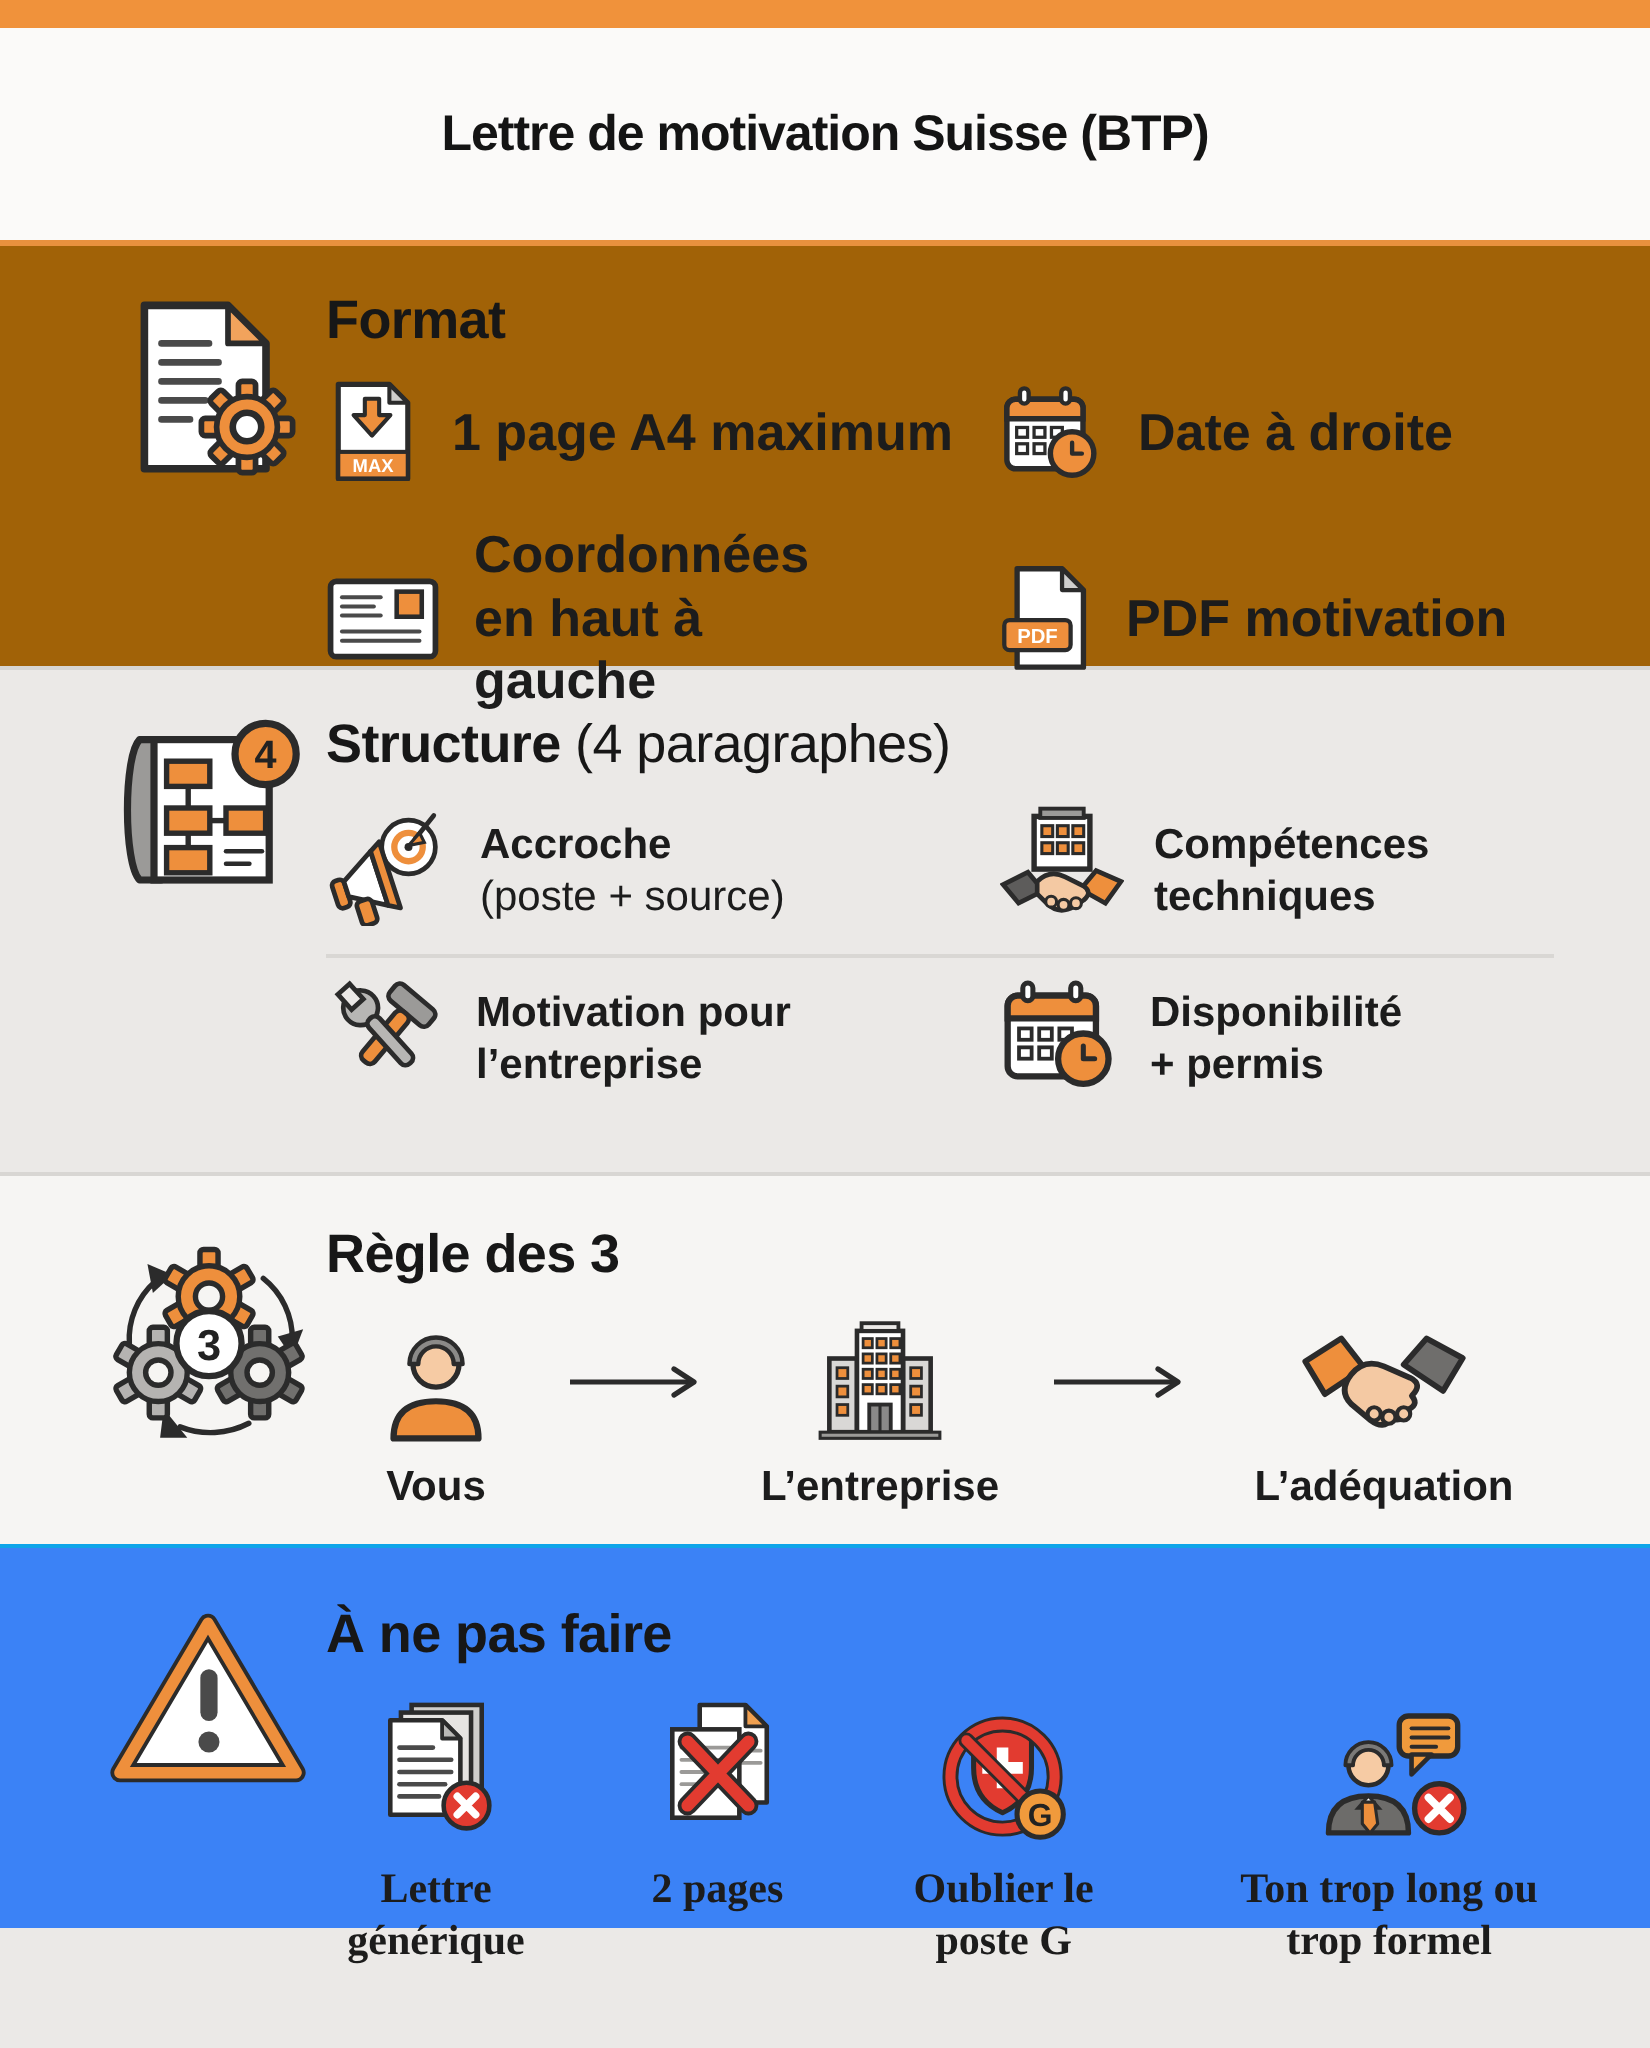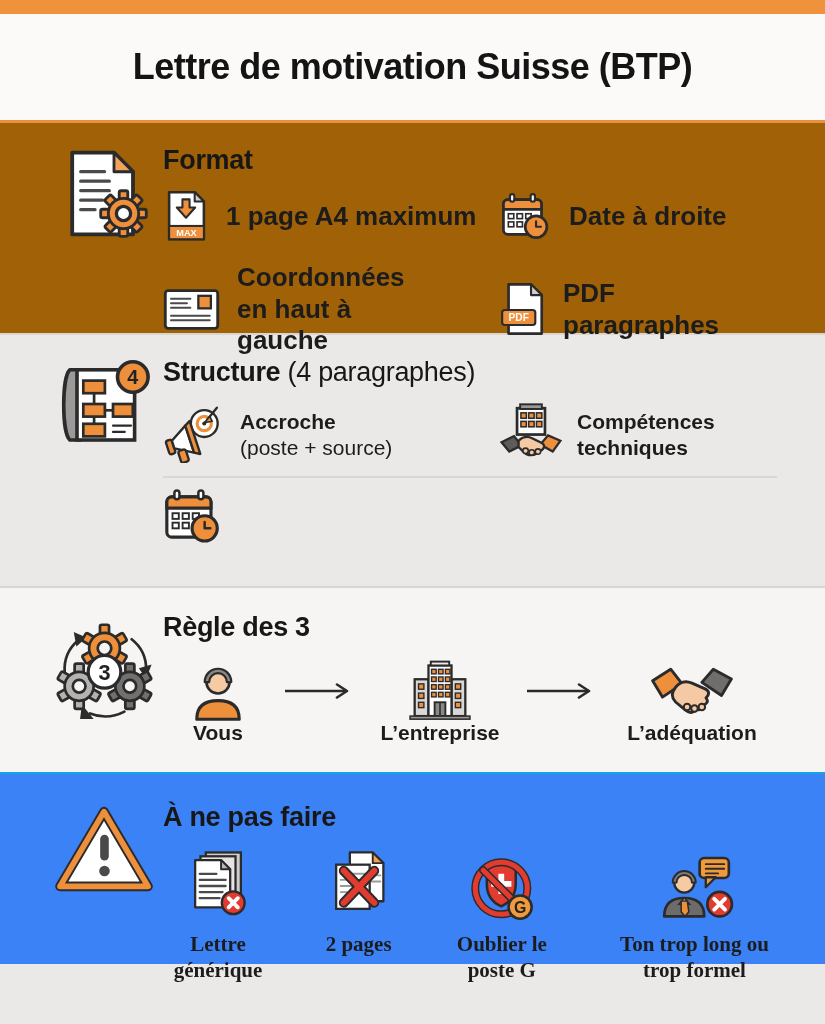--- a/index.html
+++ b/index.html
@@ -1,20 +1,20 @@
 <!DOCTYPE html>
 <html><head>
 <meta charset="utf-8">
 <style>
   html,body{margin:0;padding:0;width:825px;height:1024px;overflow:hidden;
     font-family:"Liberation Sans","DejaVu Sans",sans-serif;color:#1c1c1c;background:#EBE9E7;}
   .topbar{height:14px;background:#F0923B;}
   .header{height:106px;background:#FBFAF9;display:flex;align-items:center;justify-content:center;
     border-bottom:3px solid #E8913E;}
-  .header h1{margin:0;font-size:36px;font-weight:800;letter-spacing:-0.5px;color:#141414;}
+  .header h1{margin:0;font-size:25px;font-weight:800;letter-spacing:-0.5px;color:#141414;}
   .section{display:flex;box-sizing:border-box;padding:22px 48px 0 45px;}
   .sec-format{height:210px;background:#a16207;}
   .sec-structure{height:253px;background:#EBE9E7;border-top:2px solid #D8D6D3;}
   .sec-rule3{height:186px;background:#F6F5F3;border-top:2px solid #D8D6D3;padding-top:24px;}
   .sec-donts{height:192px;background:#3b82f6;border-top:2px solid #0ea5e9;padding-top:28px;}
   .bigicon{width:118px;flex:0 0 118px;display:flex;justify-content:center;align-items:flex-start;padding-top:2px;}
   .content{flex:1;min-width:0;}
   h2{margin:0 0 14px 0;font-size:27px;font-weight:800;letter-spacing:-0.3px;color:#171717;}
   h2 .hr{font-weight:400;}
   .grid2{display:grid;grid-template-columns:337px 1fr;row-gap:18px;}
@@ -23,21 +23,21 @@
   .ilabel{font-size:26px;font-weight:600;line-height:1.22;}
   .ilabel.wrap{max-width:185px;}
   .l1,.l2{font-size:21px;font-weight:600;line-height:1.22;display:block;}
   .srow{display:grid;grid-template-columns:337px 1fr;row-gap:0;}
   .srow .sitem{display:flex;align-items:center;gap:15px;min-height:66px;}
   .srow .sitem:nth-child(1) .l2{font-weight:400;}
   .sdivider{grid-column:1 / span 2;height:2px;background:#D9D7D4;margin:8px 0;}
   .steps{display:flex;align-items:flex-start;}
   .step{display:flex;flex-direction:column;align-items:center;}
   .step .sicon{height:64px;display:flex;align-items:flex-end;justify-content:center;}
-  .step .slabel{font-size:21px;font-weight:600;}
+  .step .slabel{margin-top:11px;font-size:21px;font-weight:600;}
   .step1{width:110px;}.step2{width:150px;}.step3{width:170px;}
   .flow-arrow{flex:1;display:flex;justify-content:center;margin-top:26px;}
   .drow{display:flex;justify-content:space-between;}
   .dcol{display:flex;flex-direction:column;align-items:center;}
   .dcol .dicon{height:76px;display:flex;align-items:flex-end;justify-content:center;}
   .dlabel{margin-top:9px;font-size:21px;font-weight:600;text-align:center;line-height:1.22;font-family:Liberation Serif, serif;}
   .dcol:nth-child(1) .dlabel{max-width:110px;}
   .dcol:nth-child(2) .dlabel{max-width:130px;}
   .dcol:nth-child(3) .dlabel{max-width:115px;}
   .dcol:nth-child(4) .dlabel{max-width:165px;}
@@ -133,21 +133,21 @@
       </div>
       <div class="item">
         <span class="icon">
           <svg width="46" height="55" viewBox="0 0 86 102">
             <path d="M16,4 h42 l20,20 v72 h-62 z" fill="#fff" stroke="#2b2b2b" stroke-width="5" stroke-linejoin="round"></path>
             <path d="M58,4 l20,20 h-20 z" fill="#cfcecd" stroke="#2b2b2b" stroke-width="4" stroke-linejoin="round"></path>
             <rect x="4" y="52" width="62" height="28" rx="5" fill="#EE8F3C" stroke="#2b2b2b" stroke-width="4"></rect>
             <text x="35" y="73" text-anchor="middle" font-size="19" fill="#fff">PDF</text>
           </svg>
         </span>
-        <span class="ilabel">PDF paragraphes</span>
+        <span class="ilabel">PDF motivation</span>
       </div>
     </div>
   </div>
 </div>
 
 <div class="section sec-structure">
   <div class="bigicon">
     <svg width="98" height="90" viewBox="0 0 108 100">
       <path d="M16,12 c-9,9 -9,69 0,78 h12 v-78 z" fill="#9b9a98" stroke="#2b2b2b" stroke-width="4" stroke-linejoin="round"></path>
       <rect x="24" y="12" width="64" height="78" fill="#fff" stroke="#2b2b2b" stroke-width="4"></rect>
@@ -217,36 +217,59 @@
           </svg>
         </span>
         <span class="slabel">
             <span class="l1">Compétences</span>
             <span class="l2">techniques</span>
           </span>
       </div>
       <div class="sdivider"></div>
       <div class="sitem">
         <span class="icon">
+          <svg width="60" height="60" viewBox="0 0 76 76">
+            <g transform="rotate(40 38 38)">
+              <rect x="22" y="6" width="32" height="13" rx="4" fill="#9b9a98" stroke="#2b2b2b" stroke-width="3"></rect>
+              <rect x="33" y="19" width="10" height="40" rx="4" fill="#EE8F3C" stroke="#2b2b2b" stroke-width="3"></rect>
+            </g>
+            <g transform="rotate(-42 38 38)">
+              <circle cx="38" cy="14" r="11" fill="#b7b6b4" stroke="#2b2b2b" stroke-width="3"></circle>
+              <rect x="33" y="-2" width="10" height="13" fill="#EBE9E7" stroke="#2b2b2b" stroke-width="3"></rect>
+              <rect x="33.5" y="23" width="9" height="38" rx="4" fill="#b7b6b4" stroke="#2b2b2b" stroke-width="3"></rect>
+            </g>
+          </svg>
+        </span>
+        <span class="slabel">
+            <span class="l1">Motivation pour</span>
+            <span class="l2">l’entreprise</span>
+          </span>
+      </div>
+      <div class="sitem">
+        <span class="icon">
           <svg width="60" height="58" viewBox="0 0 95 92">
             <rect x="6" y="14" width="70" height="64" rx="8" fill="#fff" stroke="#2b2b2b" stroke-width="5"></rect>
             <path d="M6,32 v-10 a8,8 0 0 1 8,-8 h54 a8,8 0 0 1 8,8 v10 z" fill="#EE8F3C" stroke="#2b2b2b" stroke-width="5"></path>
             <rect x="18" y="4" width="8" height="14" rx="4" fill="#fff" stroke="#2b2b2b" stroke-width="4"></rect>
             <rect x="56" y="4" width="8" height="14" rx="4" fill="#fff" stroke="#2b2b2b" stroke-width="4"></rect>
             <g fill="#fff" stroke="#2b2b2b" stroke-width="3">
               <rect x="15" y="40" width="10" height="9"></rect>
                 <rect x="31" y="40" width="10" height="9"></rect>
                 <rect x="47" y="40" width="10" height="9"></rect>
               <rect x="15" y="55" width="10" height="9"></rect>
                 <rect x="31" y="55" width="10" height="9"></rect>
             </g>
             <circle cx="66" cy="64" r="20" fill="#EE8F3C" stroke="#2b2b2b" stroke-width="5"></circle>
             <path d="M66,54 v10 h9" fill="none" stroke="#2b2b2b" stroke-width="4" stroke-linecap="round" stroke-linejoin="round"></path>
           </svg>
         </span>
+        <span class="slabel">
+            <span class="l1">Disponibilité</span>
+            <span class="l2">+ permis</span>
+          </span>
       </div>
     </div>
   </div>
 </div>
 
 <div class="section sec-rule3">
   <div class="bigicon">
     <svg width="105" height="112" viewBox="0 0 116 120">
       <path d="M14,62 A42,42 0 0 1 28,28" fill="none" stroke="#2b2b2b" stroke-width="3" stroke-linecap="round"></path>
       <polygon points="24,18 38,24 27,34" fill="#2b2b2b"></polygon>

